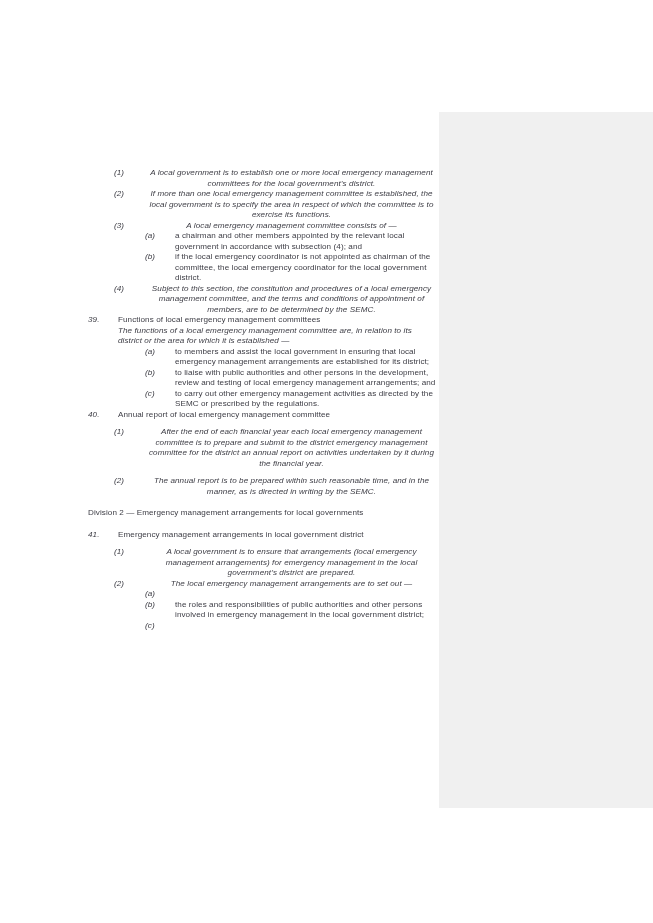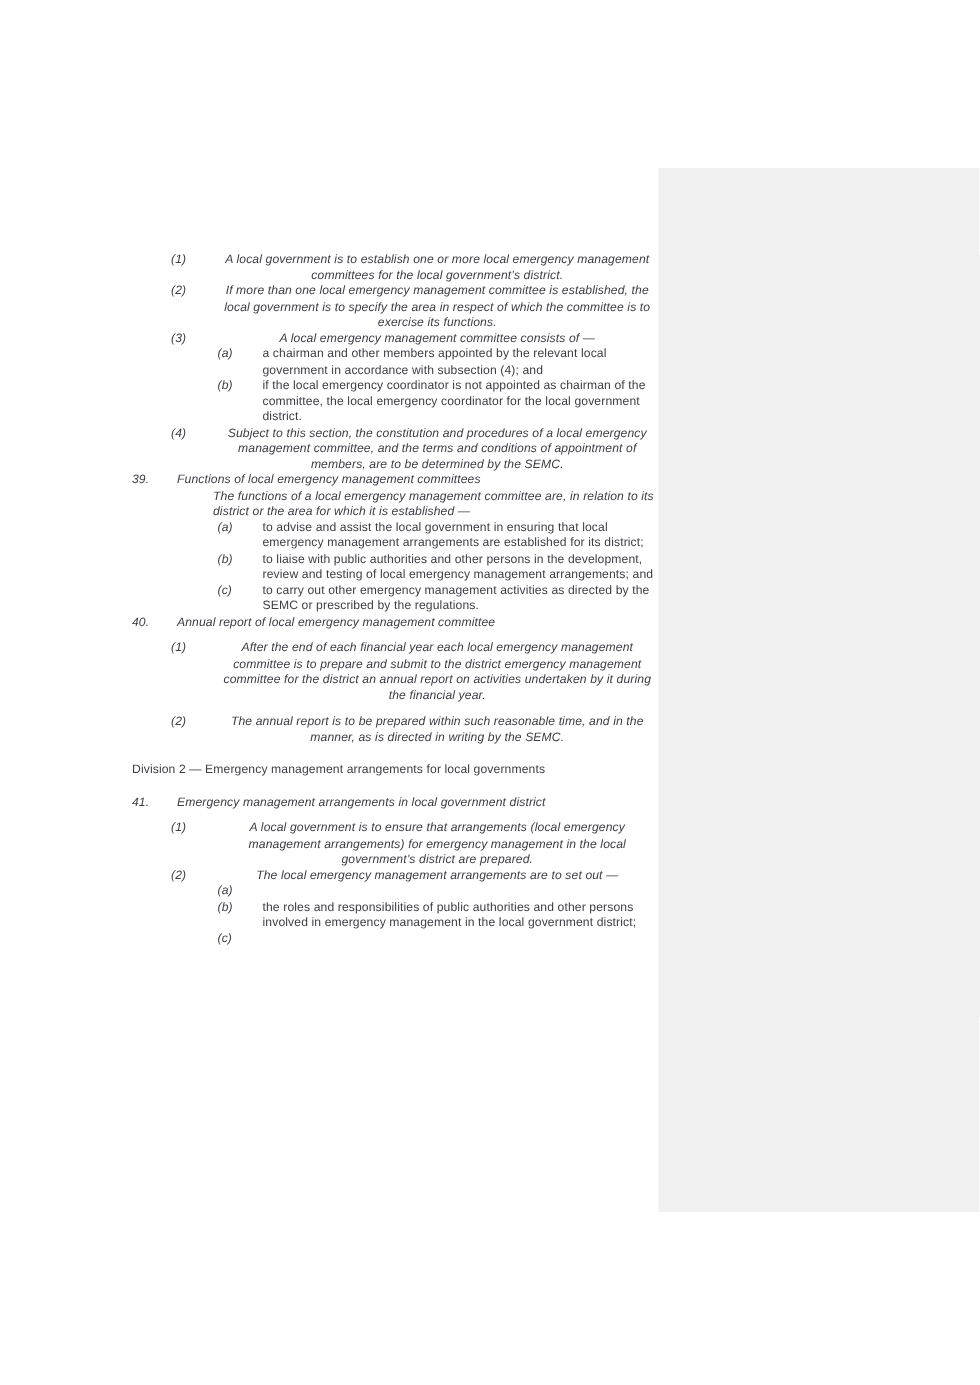--- a/index.html
+++ b/index.html
@@ -55,38 +55,38 @@
     flex: 0 0 auto;
     text-align: left;
   }
   .content {
     flex: 1 1 auto;
   }
 
   
   .lvl-section > .marker { width: 30px; }
   .lvl-section { margin-top: 0; }
-  .lvl-section .content { font-style: italic; }
+  .lvl-section .content { }
   .lvl-section .marker { font-style: italic; }
 
   
   .lvl-sub { padding-left: 26px; }
   .lvl-sub > .marker { width: 31px; }
   .lvl-sub .content { font-style: italic; text-align: center; }
   .lvl-sub .marker { font-style: italic; }
 
   
   .lvl-para { padding-left: 57px; }
   .lvl-para > .marker { width: 30px; }
   .lvl-para .content { }
   .lvl-para .marker { font-style: italic; }
 
   
   .lvl-flow { padding-left: 30px; }
-  .lvl-flow .content { font-style: italic; margin-left: 24px; }
+  .lvl-flow .content { font-style: italic; }
 
   
   .division {
     color: #3c3c44;
     font-size: 8.1px;
     line-height: 10.5px;
     font-style: normal;
     letter-spacing: 0.01em;
   }
   .gap-sm { height: 7px; }
@@ -125,21 +125,21 @@
       </div>
       <div class="row lvl-section">
         <div class="marker">39.</div>
         <div class="content">Functions of local emergency management committees</div>
       </div>
       <div class="row lvl-flow">
         <div class="content">The functions of a local emergency management committee are, in relation to its district or the area for which it is established —</div>
       </div>
       <div class="row lvl-para">
         <div class="marker">(a)</div>
-        <div class="content">to advise and assist the local government in ensuring that local emergency management arrangements are established for its district;</div>
+        <div class="content">to members and assist the local government in ensuring that local emergency management arrangements are established for its district;</div>
       </div>
       <div class="row lvl-para">
         <div class="marker">(b)</div>
         <div class="content">to liaise with public authorities and other persons in the development, review and testing of local emergency management arrangements; and</div>
       </div>
       <div class="row lvl-para">
         <div class="marker">(c)</div>
         <div class="content">to carry out other emergency management activities as directed by the SEMC or prescribed by the regulations.</div>
       </div>
       <div class="row lvl-section">

